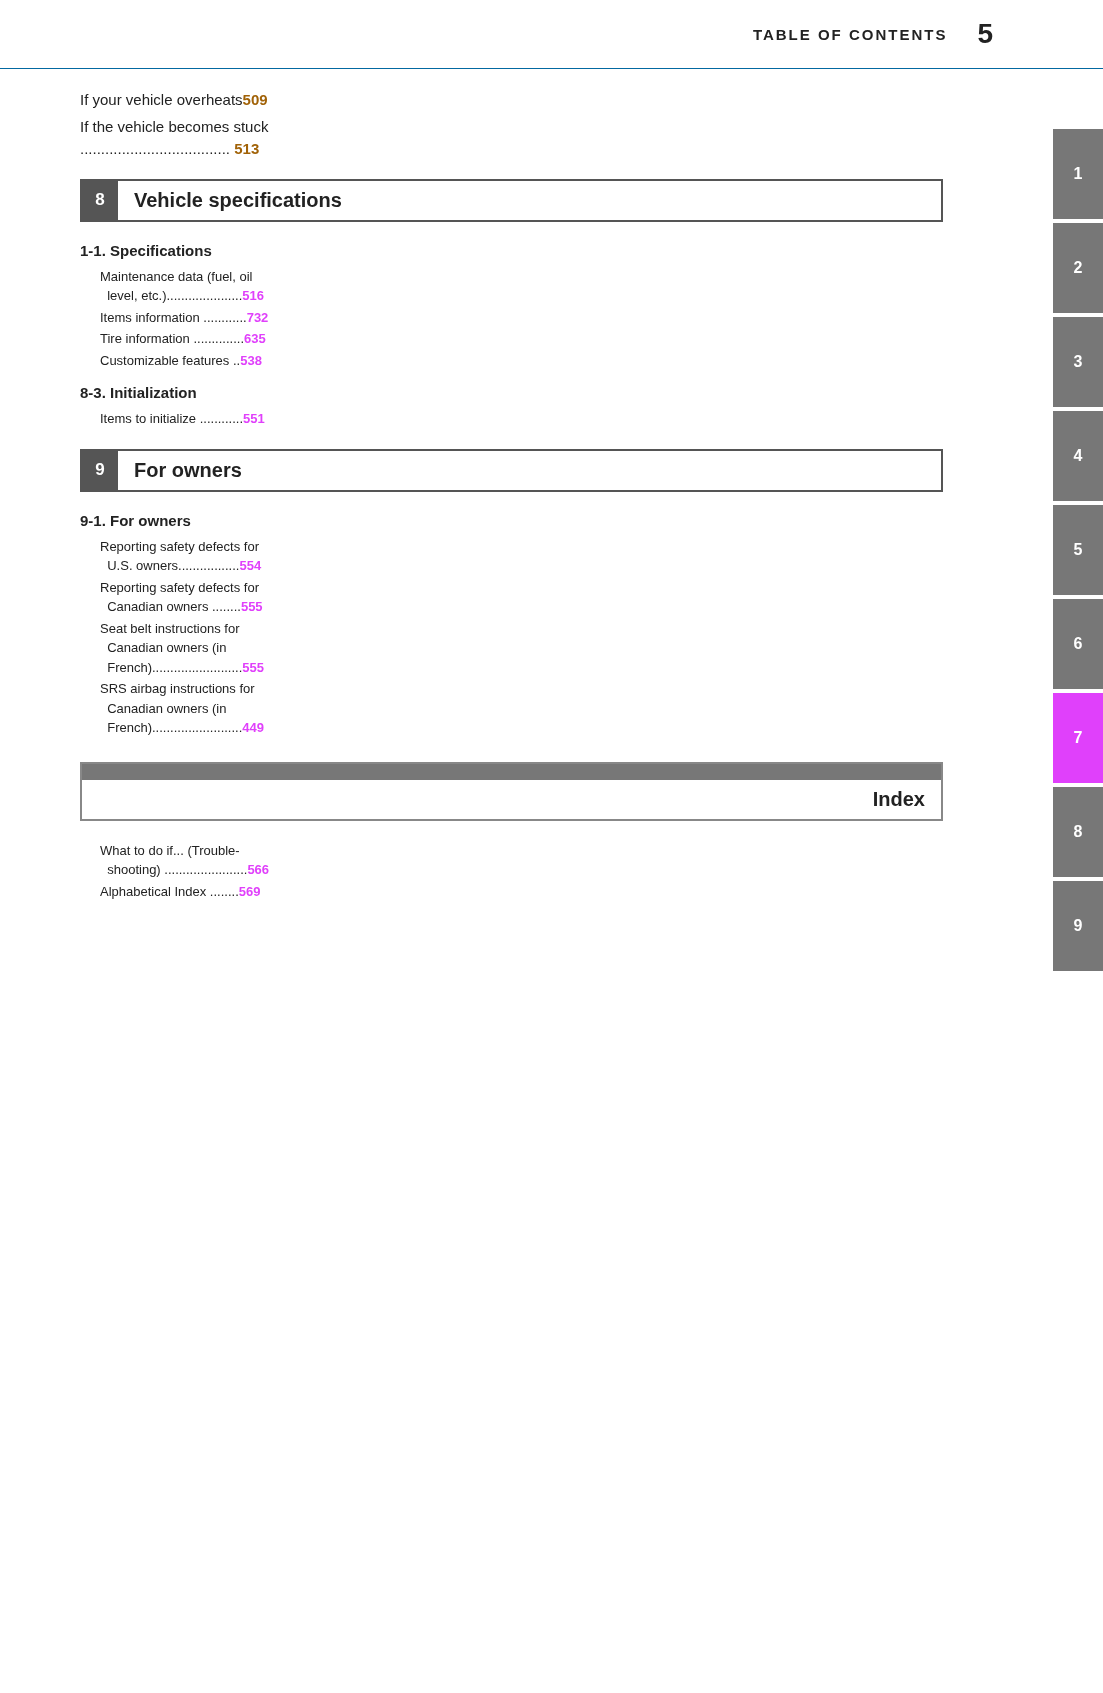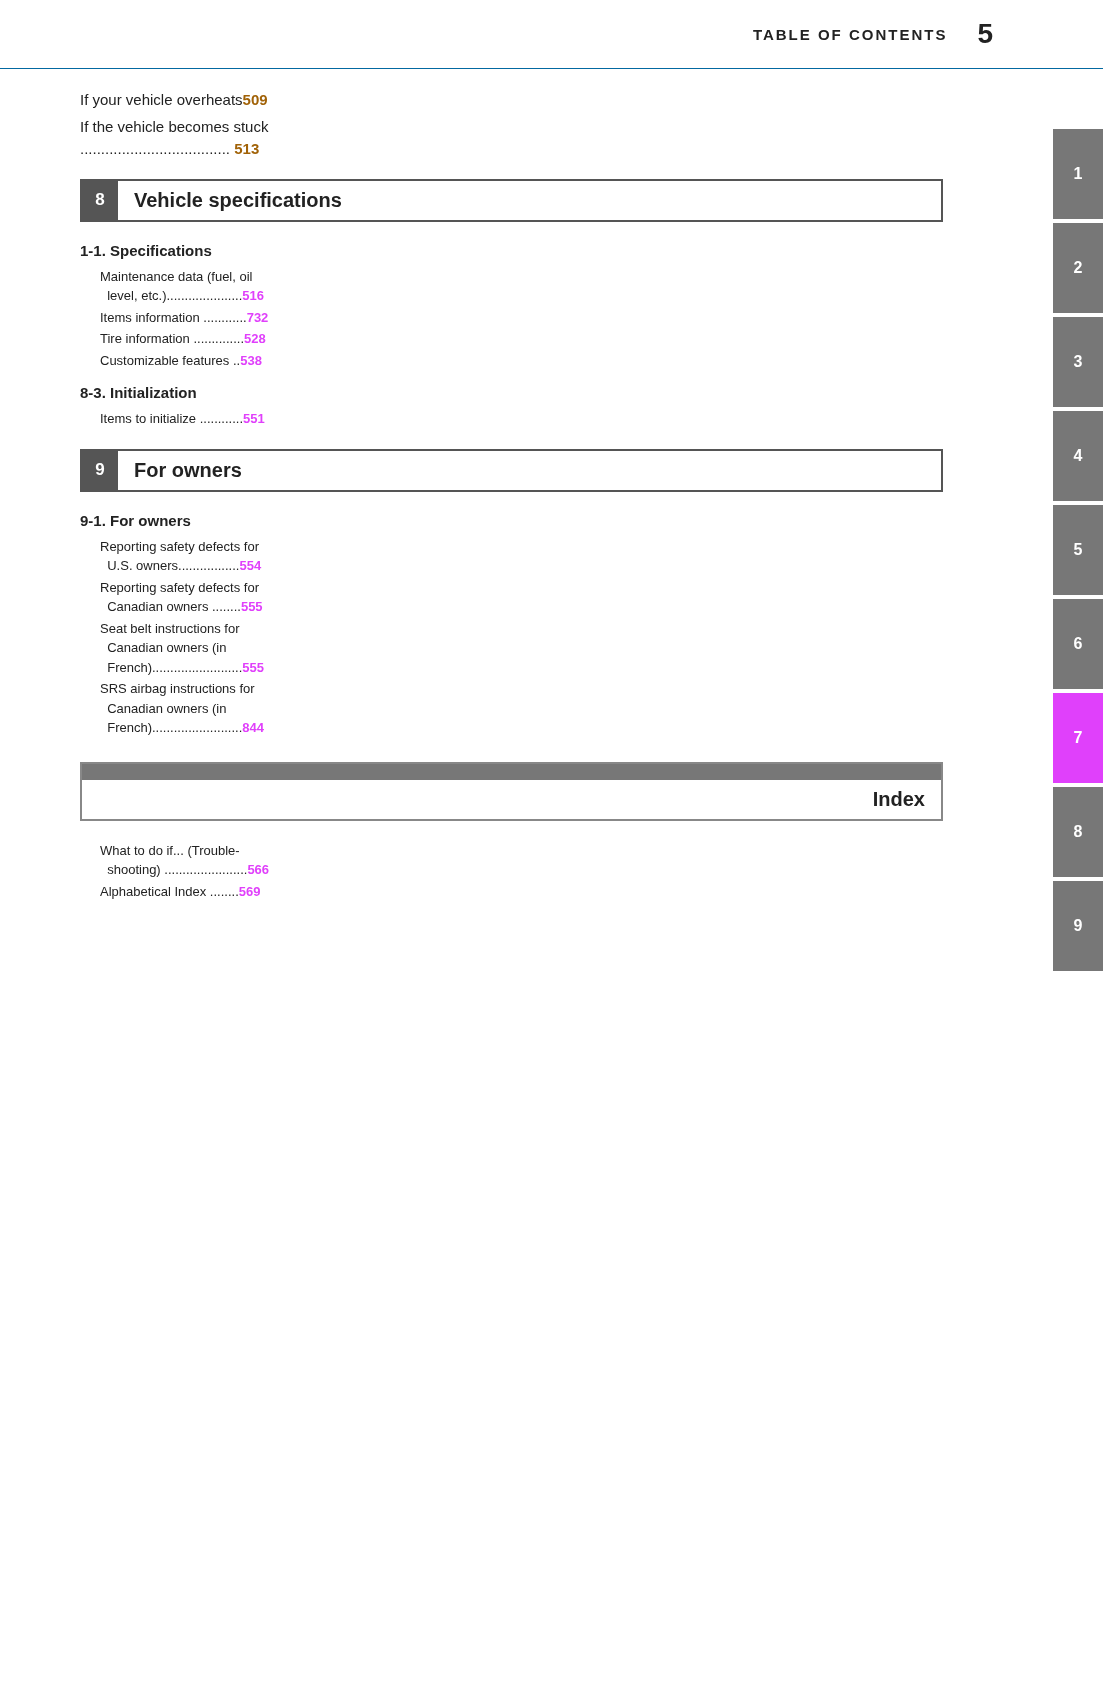--- a/index.html
+++ b/index.html
@@ -201,21 +201,21 @@
         <span>Specifications</span>
       </div>
 
       <div class="toc-entry">
         <span>Maintenance data (fuel, oil<br>&nbsp;&nbsp;level, etc.).....................</span><span class="page-ref">516</span>
       </div>
       <div class="toc-entry">
         <span>Items information ............</span><span class="page-ref">732</span>
       </div>
       <div class="toc-entry">
-        <span>Tire information ..............</span><span class="page-ref">528</span>
+        <span>Tire information ..............</span><span class="page-ref">635</span>
       </div>
 
 
       <div class="toc-entry">
         <span>Customizable features ..</span><span class="page-ref">538</span>
       </div>
 
       <div class="subsection-header">
         <span class="subsection-label">8-3.</span>
         <span>Initialization</span>
@@ -240,21 +240,21 @@
       <div class="toc-entry">
         <span>Reporting safety defects for<br>&nbsp;&nbsp;U.S. owners.................</span><span class="page-ref">554</span>
       </div>
       <div class="toc-entry">
         <span>Reporting safety defects for<br>&nbsp;&nbsp;Canadian owners ........</span><span class="page-ref">555</span>
       </div>
       <div class="toc-entry">
         <span>Seat belt instructions for<br>&nbsp;&nbsp;Canadian owners (in<br>&nbsp;&nbsp;French).........................</span><span class="page-ref">555</span>
       </div>
       <div class="toc-entry">
-        <span>SRS airbag instructions for<br>&nbsp;&nbsp;Canadian owners (in<br>&nbsp;&nbsp;French).........................</span><span class="page-ref">844</span>
+        <span>SRS airbag instructions for<br>&nbsp;&nbsp;Canadian owners (in<br>&nbsp;&nbsp;French).........................</span><span class="page-ref">449</span>
       </div>
 
       <div class="section-header" style="margin-top:24px; border-color:#888;flex-direction:column;">
         <div class="section-num-box" style="background:#777; min-width:14px; padding:8px 4px;"></div>
         <div class="section-title">
           <span>Index</span>
         </div>
       </div>
 
       <div class="toc-entry">

